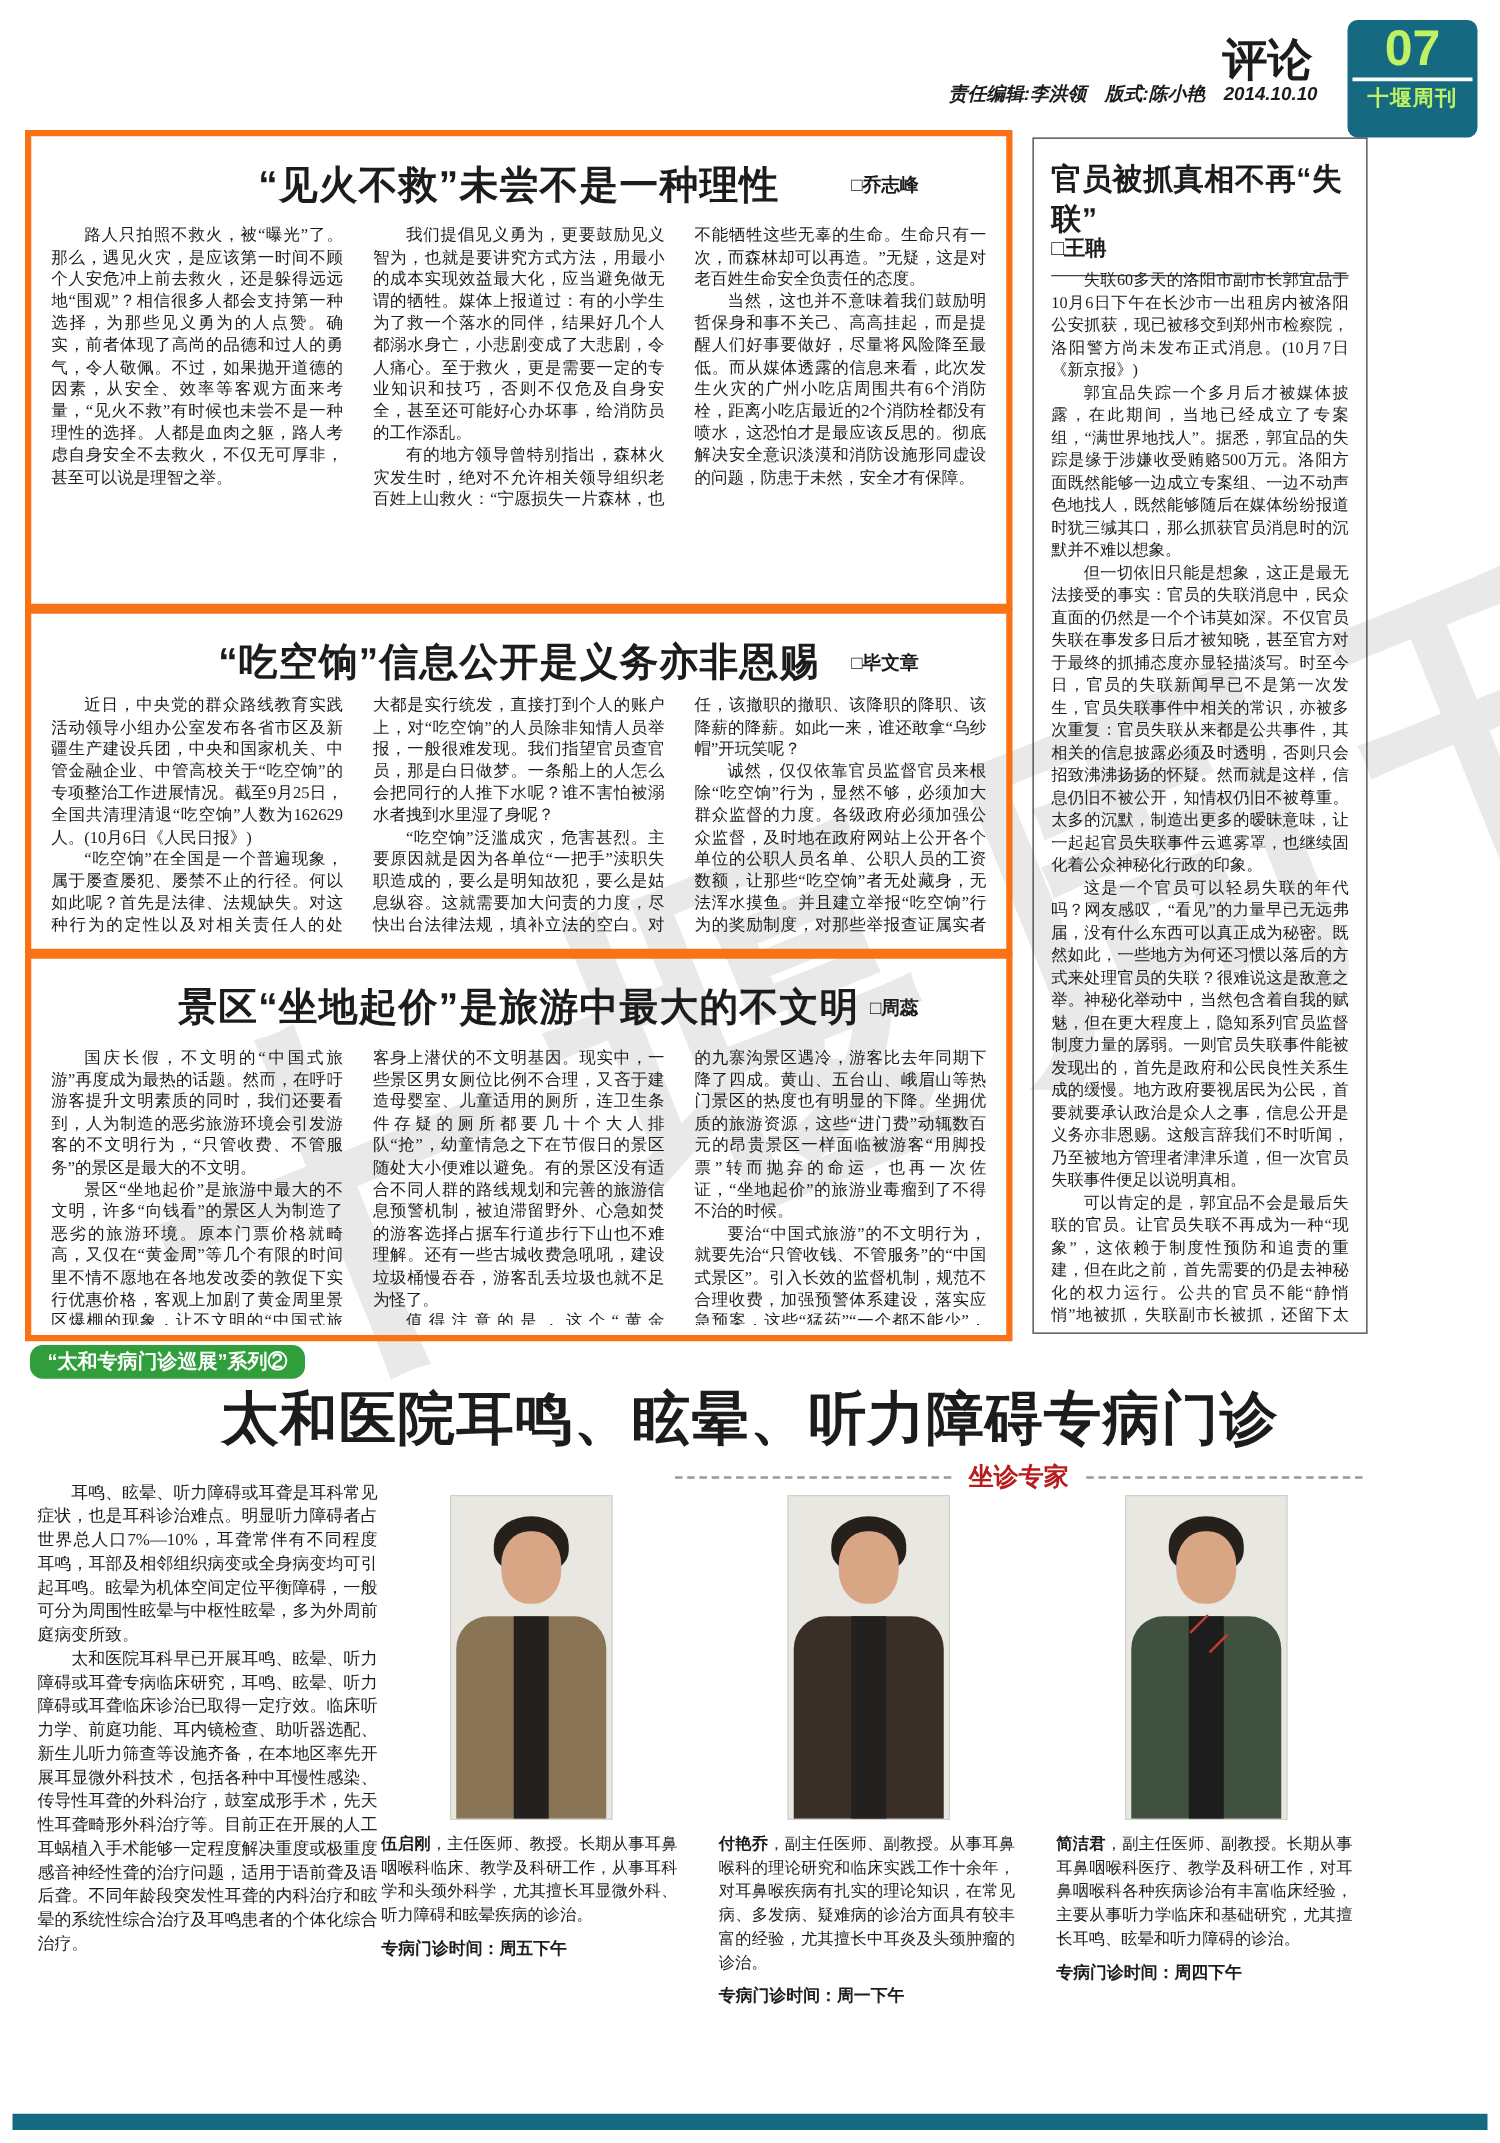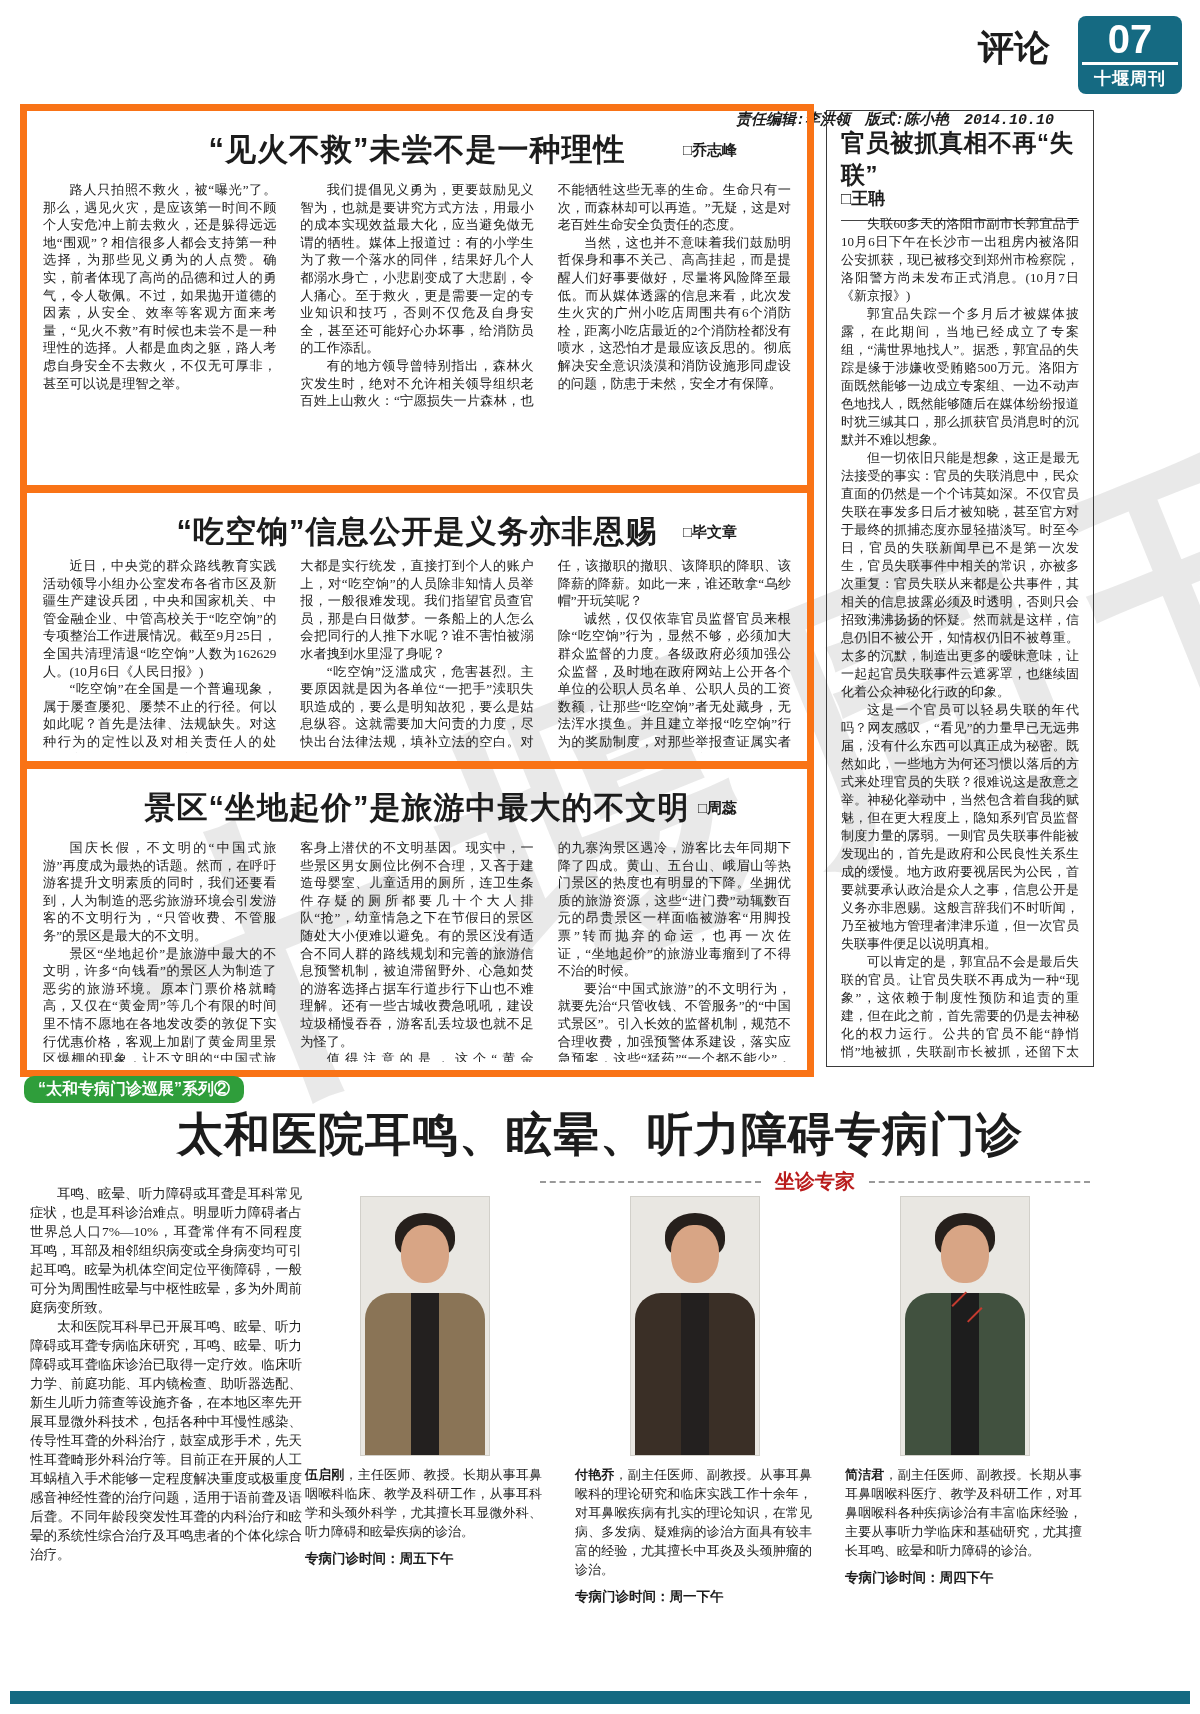--- a/index.html
+++ b/index.html
@@ -6,28 +6,28 @@
   .page{position:relative;width:1200px;height:1714px;background:#ffffff;overflow:hidden;
         font-family:"Liberation Serif",serif;color:#1c1c1c;}
   .watermark{position:absolute;left:90px;top:560px;font-size:300px;font-weight:bold;
         color:rgba(120,120,120,0.16);transform:rotate(-22deg);letter-spacing:46px;
         white-space:nowrap;z-index:0;font-family:"Liberation Sans",sans-serif;}
   .layer{position:absolute;z-index:1;}
   
   .section-title{top:24px;right:150px;font-size:36px;font-weight:bold;
         font-family:"Liberation Serif",serif;}
   .editor-line{top:66px;right:146px;font-size:15px;font-weight:bold;font-style:italic;
-        font-family:Liberation Mono, monospace;margin-top:44px;}
-  .page-badge{top:16px;right:18px;width:104px;height:78px;background:#156a82;
-        border-radius:8px;color:#ffffff;text-align:center;font-family:"Liberation Sans",sans-serif;}
+        font-family:Liberation Sans, sans-serif;}
+  .page-badge{top:16px;right:18px;width:104px;height:94px;background:#156a82;
+        border-radius:8px;color:#bef264;text-align:center;font-family:"Liberation Sans",sans-serif;}
   .page-badge .num{font-size:40px;line-height:46px;font-weight:bold;border-bottom:3px solid #fff;
         margin:0 4px;}
   .page-badge .mast{font-size:17px;line-height:28px;font-weight:bold;letter-spacing:1px;}
   
-  .artbox{border:7px solid #f97316;background:transparent;}
+  .artbox{border:5px solid #f97316;background:transparent;}
   .a1{left:20px;top:104px;width:780px;height:374px;}
   .a2{left:20px;top:486px;width:780px;height:268px;}
   .a3{left:20px;top:762px;width:780px;height:301px;}
   .art-title{position:absolute;left:0;right:0;top:18px;text-align:center;font-size:31px;
         font-weight:bold;font-family:"Liberation Sans",sans-serif;letter-spacing:1px;}
   .art-author{position:absolute;right:70px;top:30px;font-size:15px;font-weight:bold;
         font-family:"Liberation Sans",sans-serif;}
   .art-body{position:absolute;left:16px;right:16px;top:70px;bottom:8px;overflow:hidden;
         column-count:3;column-gap:24px;font-size:13.2px;line-height:17.6px;text-align:justify;}
   .a2 .art-body{top:64px;}

